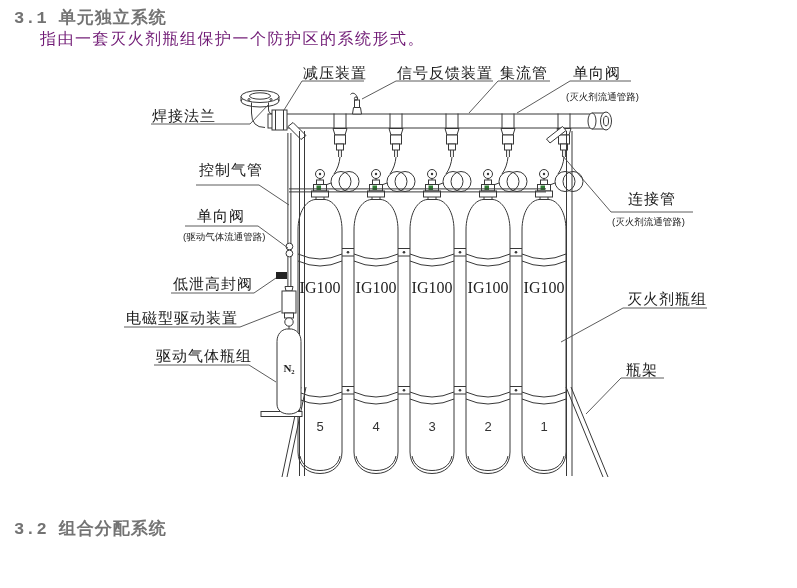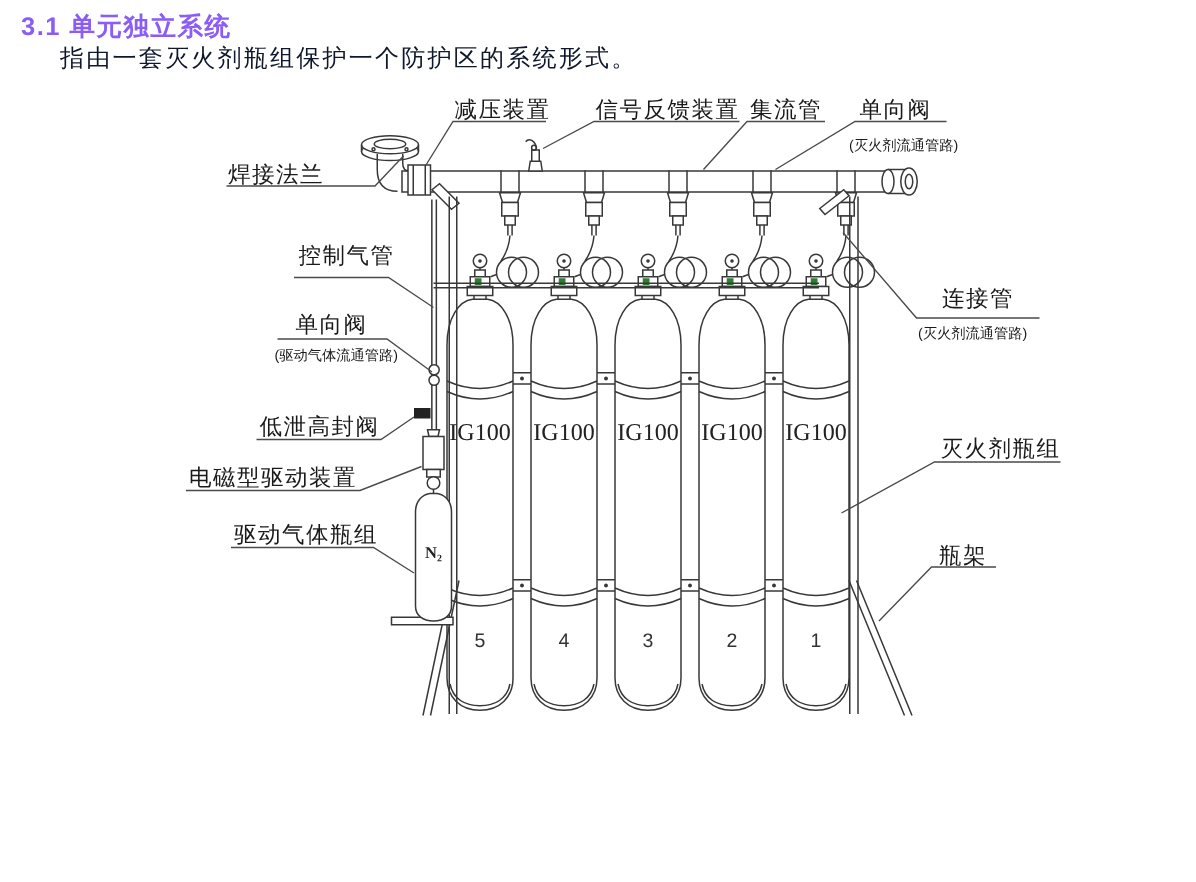--- a/index.html
+++ b/index.html
@@ -1,21 +1,21 @@
 <!DOCTYPE html>
 <html><head>
 <meta charset="utf-8">
 <style>
   html,body{margin:0;padding:0;background:#fff;}
   #page{position:relative;width:797px;height:588px;background:#fff;overflow:hidden;
         font-family:"Liberation Sans",sans-serif;color:#000;}
   .heading{position:absolute;font-weight:bold;font-size:17px;letter-spacing:1px;
-           font-family:Liberation Sans, sans-serif;color:#8b5cf6;white-space:nowrap;}
+           font-family:Liberation Mono, monospace;color:#737373;white-space:nowrap;}
   .bodytext{position:absolute;font-size:16px;letter-spacing:1.5px;
-            font-family:"Liberation Serif",serif;color:#0f172a;white-space:nowrap;}
+            font-family:"Liberation Serif",serif;color:#701a75;white-space:nowrap;}
   svg{position:absolute;left:0;top:0;}
   .ln{fill:none;stroke:#383838;stroke-width:1;}
   .wt{fill:#ffffff;stroke:#383838;stroke-width:1;}
   .lead{fill:none;stroke:#4a4a4a;stroke-width:0.9;}
   .lbl{font-family:"Liberation Sans",sans-serif;font-size:15px;fill:#1a1a1a;letter-spacing:1px;}
   .sub{font-family:"Liberation Sans",sans-serif;font-size:9.5px;fill:#1a1a1a;}
   .cyltxt{font-family:"Liberation Serif",serif;font-size:16px;fill:#222;text-anchor:middle;}
   .numtxt{font-family:"Liberation Sans",sans-serif;font-size:13px;fill:#333;text-anchor:middle;}
   .n2txt{font-family:"Liberation Serif",serif;font-size:11px;font-weight:bold;fill:#222;text-anchor:middle;}
 </style>
@@ -180,14 +180,15 @@
     <text class="sub" x="183" y="240">(驱动气体流通管路)</text>
     <text class="lbl" x="173" y="289">低泄高封阀</text>
     <text class="lbl" x="126" y="323">电磁型驱动装置</text>
     <text class="lbl" x="156" y="361">驱动气体瓶组</text>
     <text class="lbl" x="628" y="204">连接管</text>
     <text class="sub" x="612" y="225">(灭火剂流通管路)</text>
     <text class="lbl" x="627" y="304">灭火剂瓶组</text>
     <text class="lbl" x="626" y="375">瓶架</text>
   </svg>
 
+  <div class="heading" style="left:14px;top:517px;">3.2 组合分配系统</div>
 
 </div>
 
 </body></html>

